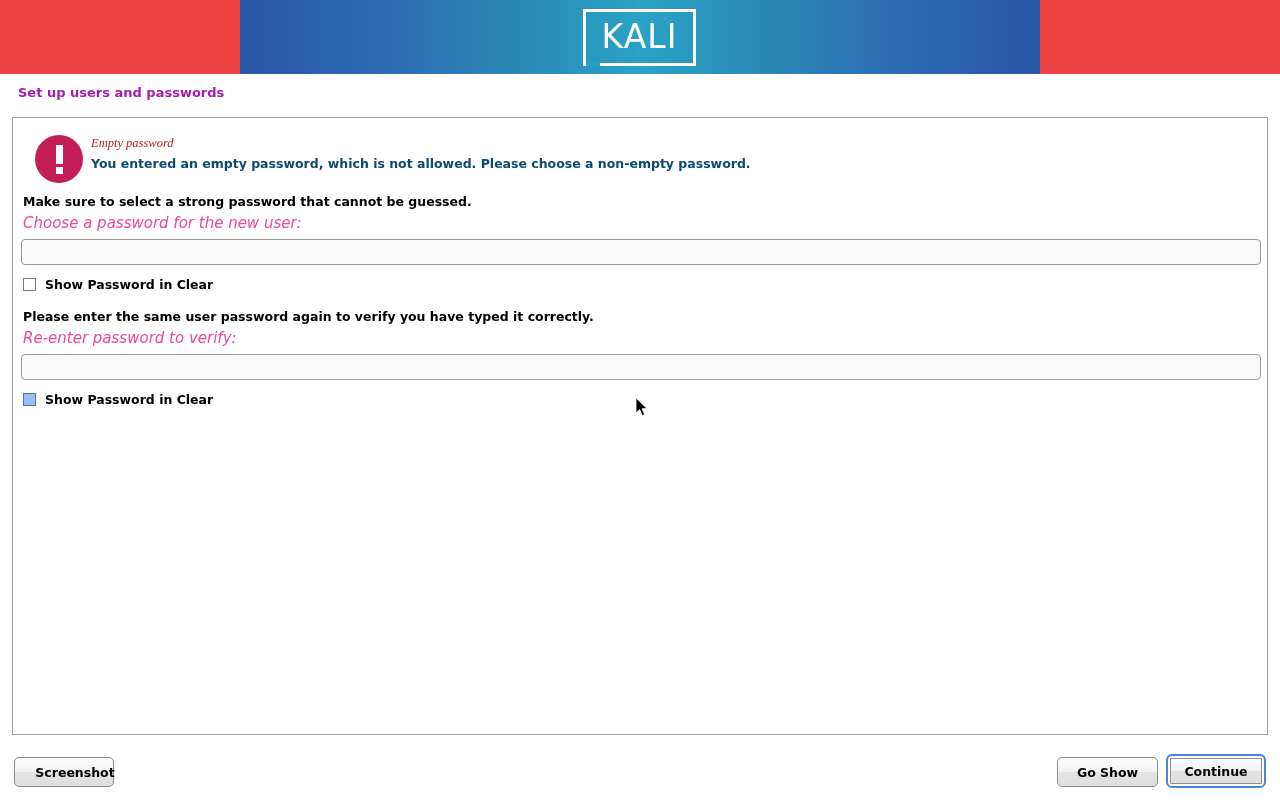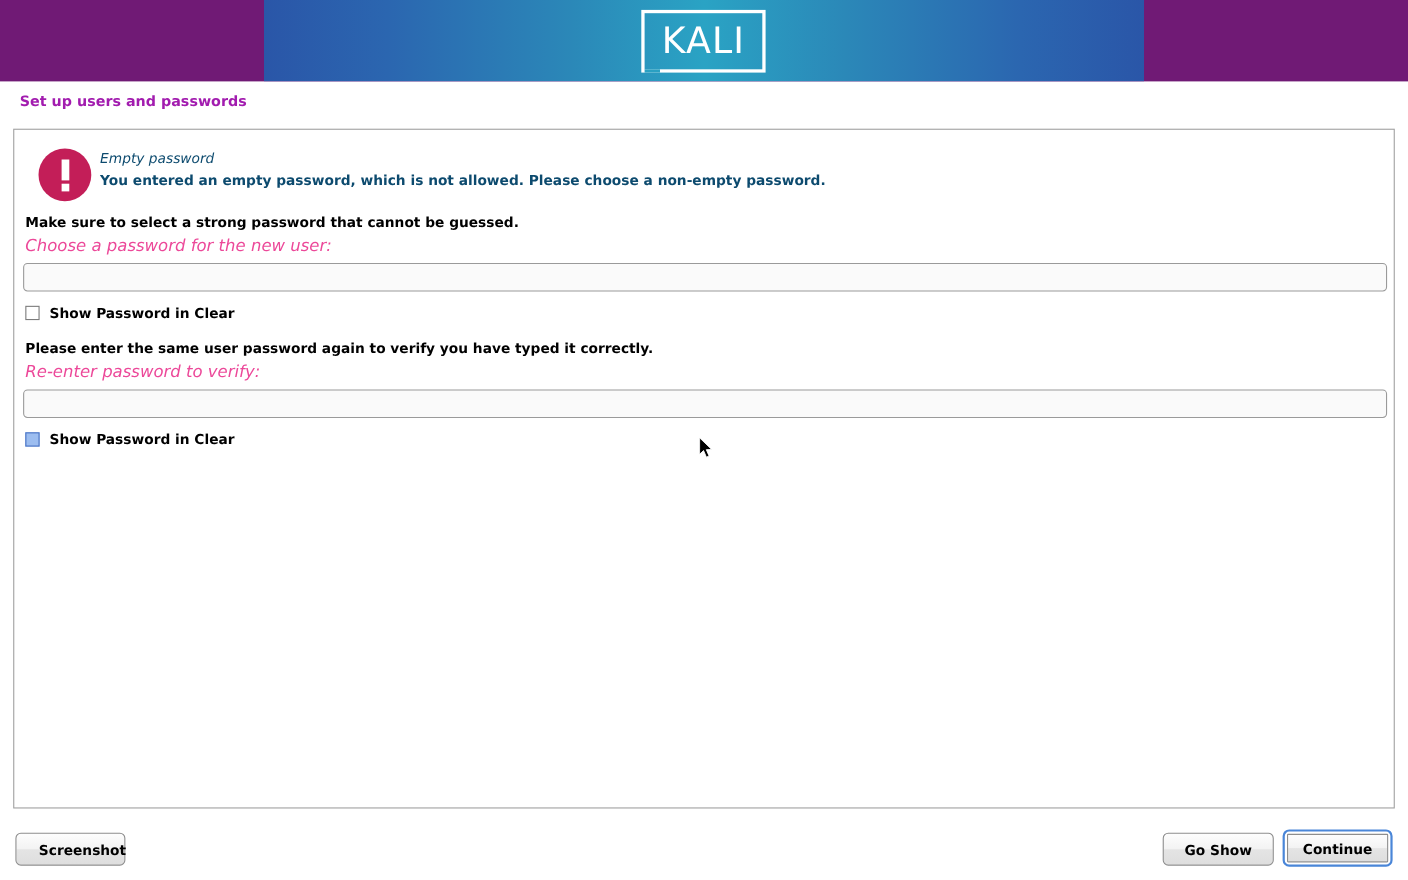--- a/index.html
+++ b/index.html
@@ -8,21 +8,21 @@
     width: 1280px; height: 800px;
     overflow: hidden;
     background: #ffffff;
     font-family: "DejaVu Sans", sans-serif;
   }
 
   
   #banner {
     position: absolute; left: 0; top: 0;
     width: 1280px; height: 74px;
-    background: #701a75;
+    background: #ef4444;
     overflow: hidden;
   }
   #banner-gradient {
     position: absolute; left: 240px; top: 0;
     width: 800px; height: 74px;
     background: linear-gradient(90deg,
       #2a56a8 0%,
       #2b66b0 14%,
       #2b88b8 35%,
       #2aa3c4 50%,
@@ -101,21 +101,22 @@
     position: absolute;
     left: 21px; top: 32px;
     width: 7px; height: 7px;
     background: #ffffff;
   }
   #error-title {
     position: absolute;
     left: 68px; top: 9px;
     font-size: 12.5px;
     font-style: italic;
-    color: #0c4a6e;
+    color: #b91c1c;
+    font-family: Liberation Serif, serif;
   }
   #error-text {
     position: absolute;
     left: 68px; top: 29px;
     font-size: 12.5px;
     font-weight: bold;
     color: #0c4a6e;
   }
 
   

